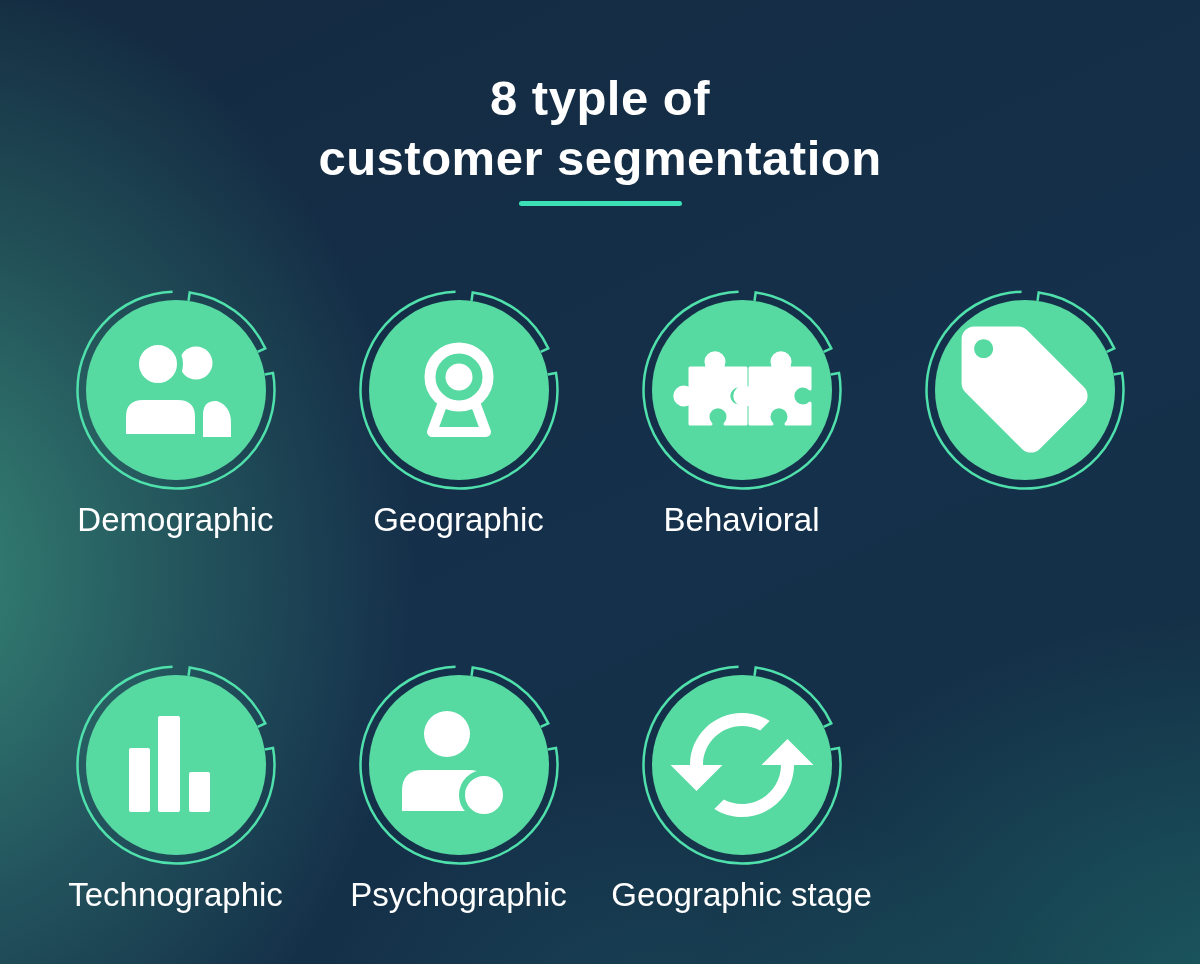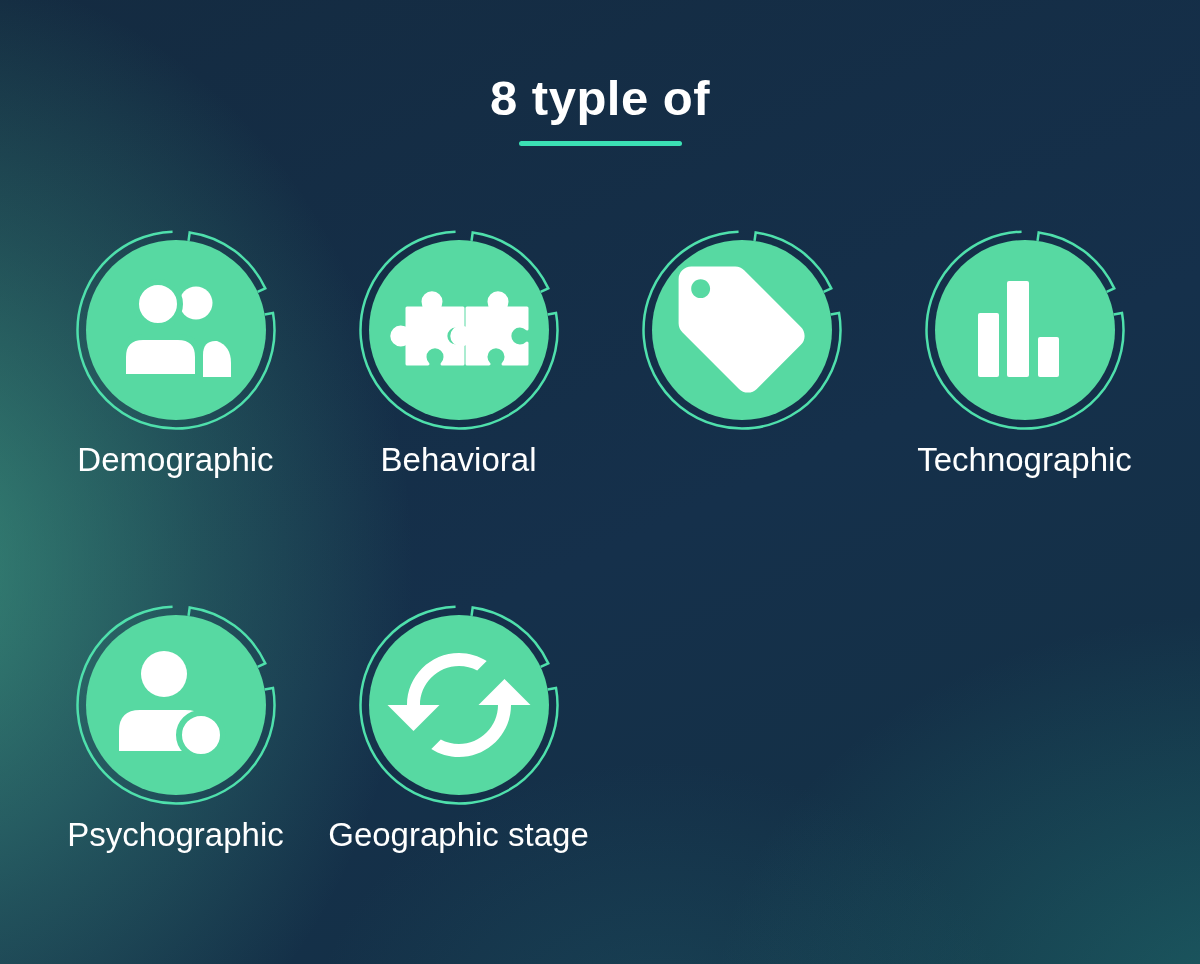--- a/index.html
+++ b/index.html
@@ -30,20 +30,21 @@
     line-height:40px;white-space:nowrap;text-align:center;
   }
 </style>
 </head>
 <body>
 
 <div class="page">
 
   <header class="title-wrap">
     <div class="title-line">8 typle of</div>
+    <div class="title-line">customer segmentation</div>
     <div class="underline"></div>
   </header>
 
   <main class="grid">
 
     <figure class="cell">
       <svg class="badge" viewBox="0 0 210 210">
         <g fill="none" stroke="#4fe0ac" stroke-width="2.5">
           <path d="M117.53 15.88 L118.71 7.46 A98.5 98.5 0 0 1 194.27 63.37 L186.57 66.96"></path>
           <path d="M193.63 89.47 L202.00 87.90 A98.5 98.5 0 1 1 101.56 6.66"></path>
@@ -52,20 +53,35 @@
         <g transform="translate(105,105)">
           <circle cx="20" cy="-27" r="16.5" fill="#fff"></circle>
           <path d="M27,47 V25 Q27,10 41,11 Q55,16 55,33 V47 Z" fill="#fff"></path>
           <path d="M-53,47 V27 Q-53,7 -33,7 L2,7 Q22,7 22,27 V47 Z" fill="#fff" stroke="#57d9a2" stroke-width="6" stroke-linejoin="round"></path>
           <circle cx="-18" cy="-26" r="22" fill="#fff" stroke="#57d9a2" stroke-width="6"></circle>
         </g>
       </svg>
       <figcaption class="label">Demographic</figcaption>
     </figure>
 
+    <figure class="cell">
+      <svg class="badge" viewBox="0 0 210 210">
+        <g fill="none" stroke="#4fe0ac" stroke-width="2.5">
+          <path d="M117.53 15.88 L118.71 7.46 A98.5 98.5 0 0 1 194.27 63.37 L186.57 66.96"></path>
+          <path d="M193.63 89.47 L202.00 87.90 A98.5 98.5 0 1 1 101.56 6.66"></path>
+        </g>
+        <circle cx="105" cy="105" r="90" fill="#57d9a2"></circle>
+        <g transform="translate(105,105)">
+          <path d="M-13,4 L-27,42 H27 L13,4 Z" fill="none" stroke="#fff" stroke-width="10" stroke-linejoin="round"></path>
+          <circle cx="0" cy="-13" r="29" fill="#57d9a2" stroke="#fff" stroke-width="11"></circle>
+          <circle cx="0" cy="-13" r="13.5" fill="#fff"></circle>
+        </g>
+      </svg>
+      <figcaption class="label">Geographic</figcaption>
+    </figure>
 
     <figure class="cell">
       <svg class="badge" viewBox="0 0 210 210">
         <g fill="none" stroke="#4fe0ac" stroke-width="2.5">
           <path d="M117.53 15.88 L118.71 7.46 A98.5 98.5 0 0 1 194.27 63.37 L186.57 66.96"></path>
           <path d="M193.63 89.47 L202.00 87.90 A98.5 98.5 0 1 1 101.56 6.66"></path>
         </g>
         <circle cx="105" cy="105" r="90" fill="#57d9a2"></circle>
         <g transform="translate(111,113)" fill="#fff" stroke="#fff" stroke-width="3" stroke-linejoin="round">
           <path d="M-58,-30 H-39.5 A9 9 0 1 1 -26.5,-30 H-2 V-9 A10 10 0 1 0 -2,5 V26 H-23 A10 10 0 1 0 -37,26 H-58 V4.5 A9 9 0 1 1 -58,-8.5 Z"></path>

